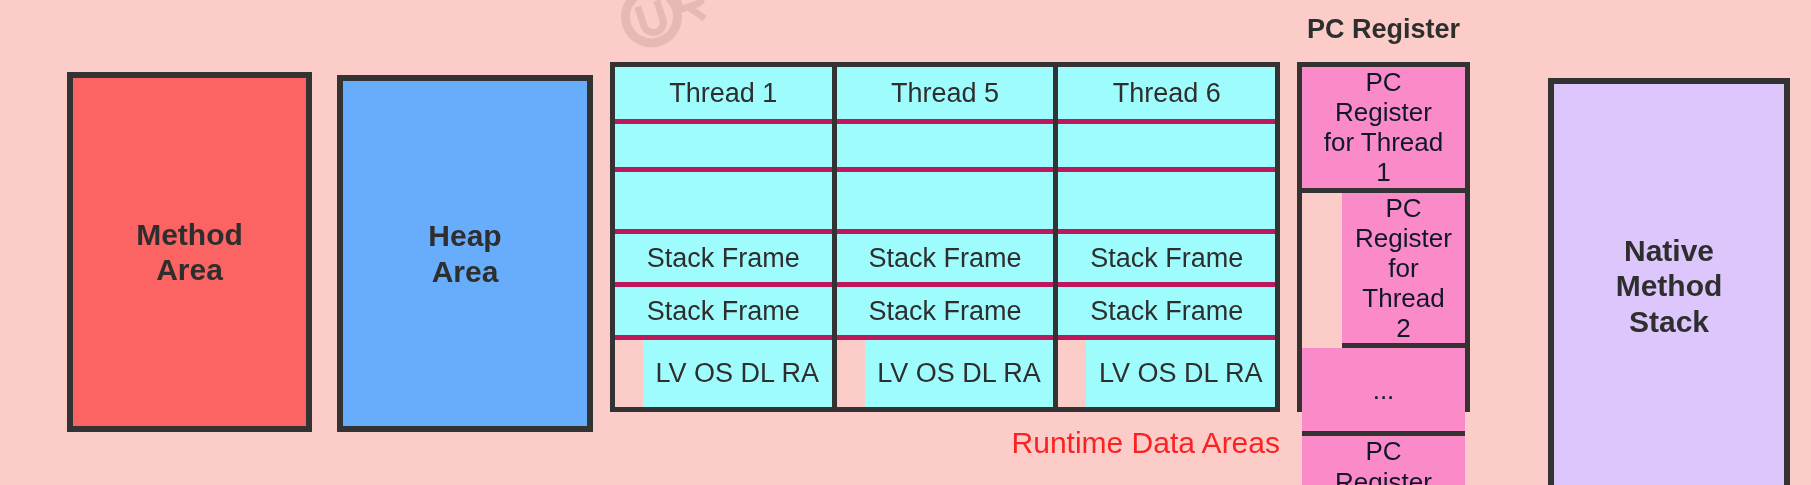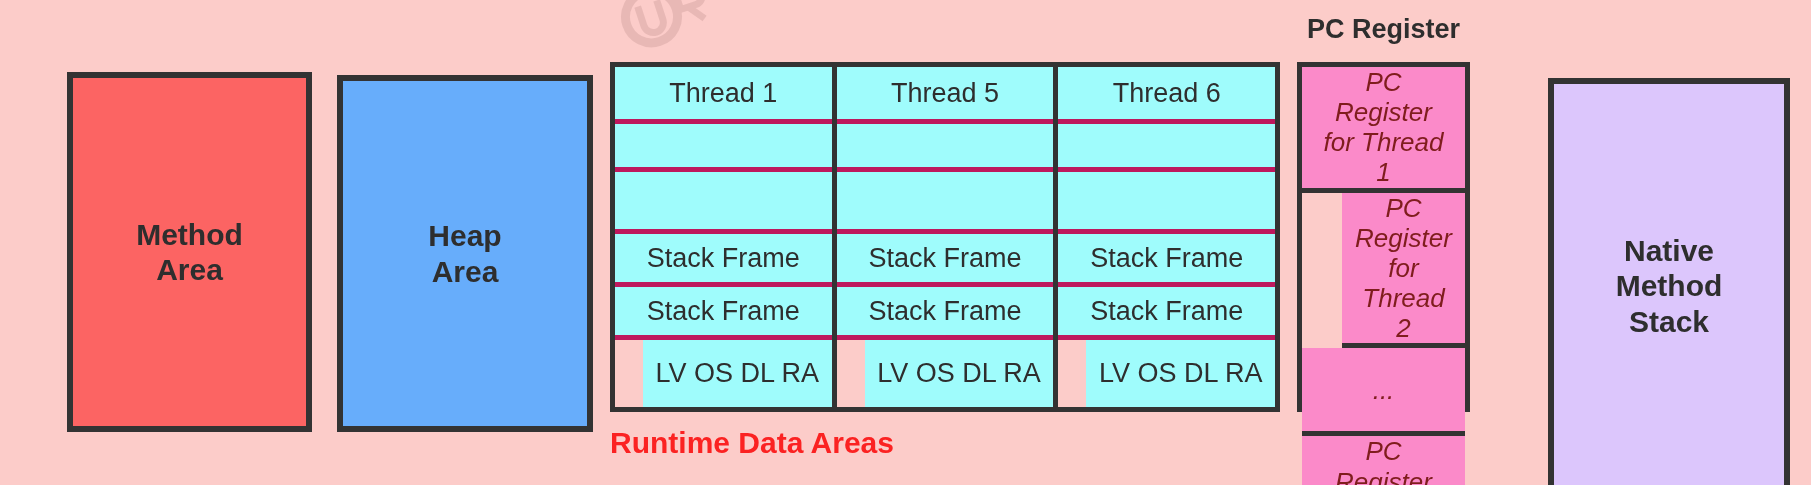--- a/index.html
+++ b/index.html
@@ -83,34 +83,33 @@
   .cell.h4{flex:0 0 53px;}
   .cell.h5{flex:0 0 53px;}
   .cell.h6{flex:1 1 auto;margin-left:28px;}
 
   .pc-cell{
     background:#fb8ac9;
     border-bottom:5px solid #333333;
     box-sizing:border-box;
     display:flex;align-items:center;justify-content:center;
     font-size:26px;line-height:1.16;
-    color:#7f1d1d;text-align:center;
+    color:#0f172a;text-align:center;
     padding:0 20px;
-    font-style:italic;
   }
   .pc-cell:last-child{border-bottom:none;}
   .pc-cell.r1{flex:0 0 77px;}
   .pc-cell.r2{flex:0 0 77px;margin-left:40px;}
   .pc-cell.r3{flex:0 0 88px;}
   .pc-cell.r4{flex:1 1 auto;}
 
   #runtime-caption{
     position:absolute;left:610px;top:426px;width:670px;
-    text-align:left;
-    font-size:30px;font-weight:bold;
+    text-align:right;
+    font-size:30px;font-weight:normal;
     color:#fb2222;
     white-space:nowrap;
   }
 </style>
 </head>
 <body>
 
 <div class="stage">
 
   <div class="watermark">

